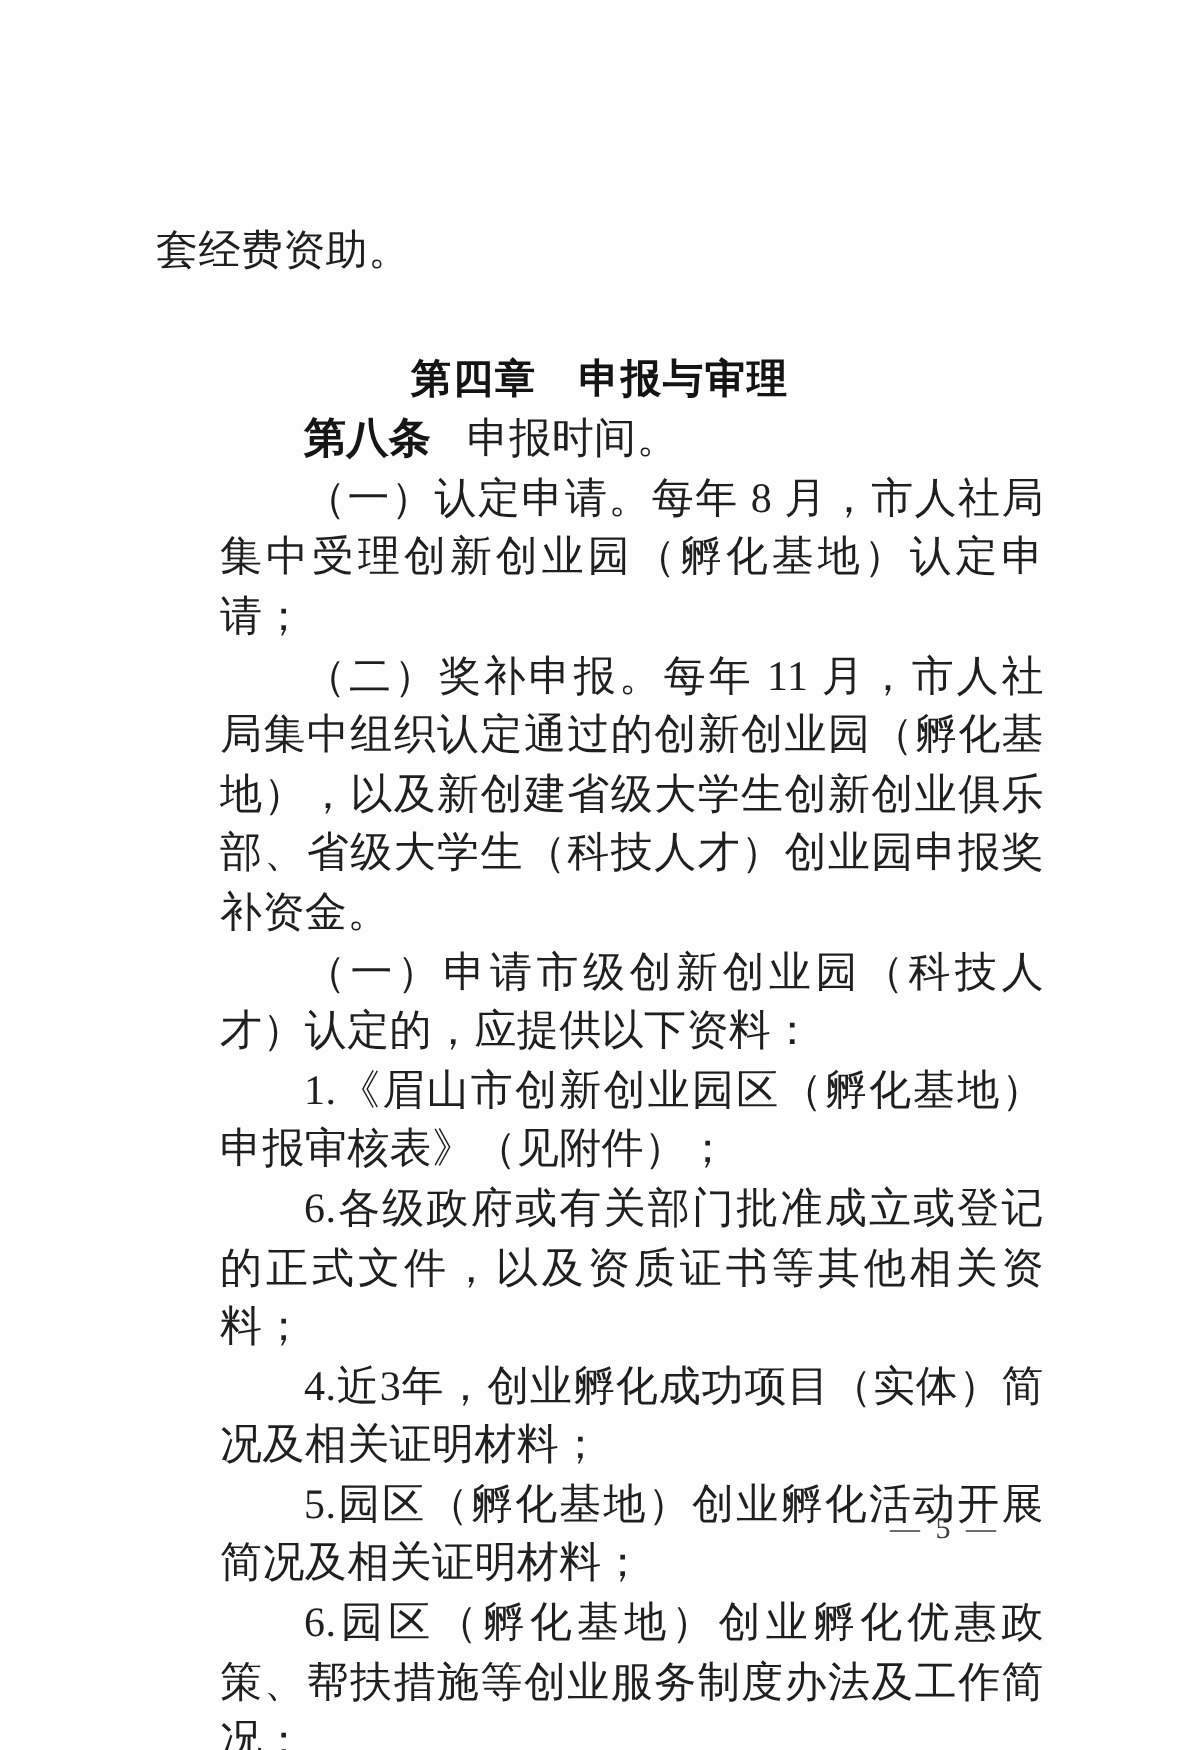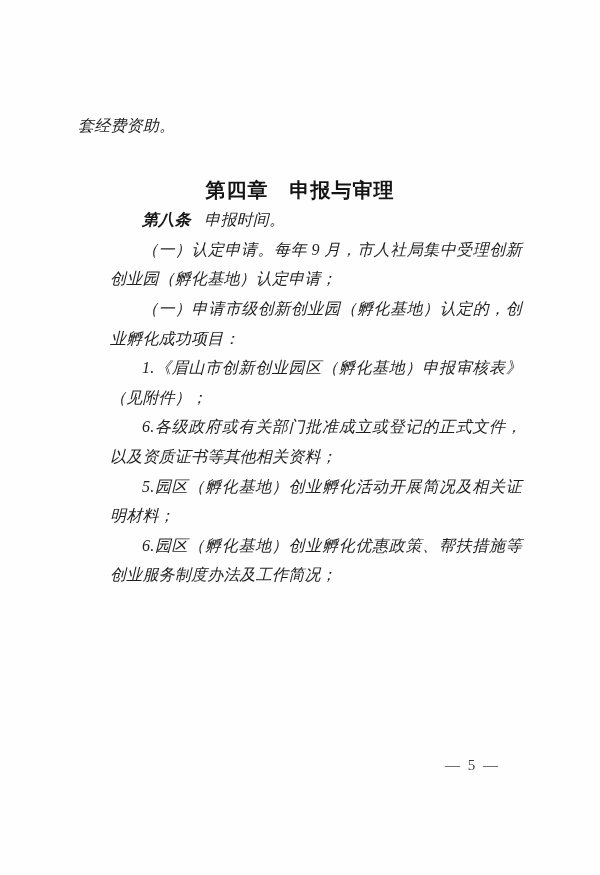--- a/index.html
+++ b/index.html
@@ -18,25 +18,24 @@
     color: #1f1f1f;
   }
   .content {
     position: absolute;
     left: 78px;
     top: 111px;
     width: 444px;
   }
   .para {
     margin: 0;
-    font-size: 16px;
+    font-size: 21px;
     line-height: 29.6px;
     text-align: justify;
     letter-spacing: 0.2px;
-    font-style: italic;
   }
   .indent {
     text-indent: 2em;
     margin-left: 32px;
   }
   .chapter-heading {
     margin: 35px 0 0 0;
     font-size: 20px;
     line-height: 29.6px;
     text-align: center;
@@ -67,31 +66,33 @@
 
 <div class="page">
   <div class="content">
 
     <p class="para">套经费资助。</p>
 
     <p class="chapter-heading">第四章　申报与审理</p>
 
     <p class="para indent"><span class="article-label">第八条</span><span>申报时间。</span></p>
 
-    <p class="para indent">（一）认定申请。每年 9 月，市人社局集中受理创新创业园（孵化基地）认定申请；</p>
+    <p class="para indent">（一）认定申请。每年 8 月，市人社局集中受理创新创业园（孵化基地）认定申请；</p>
+
+    <p class="para indent">（二）奖补申报。每年 11 月，市人社局集中组织认定通过的创新创业园（孵化基地），以及新创建省级大学生创新创业俱乐部、省级大学生（科技人才）创业园申报奖补资金。</p>
 
 
-
-    <p class="para indent">（一）申请市级创新创业园（孵化基地）认定的，创业孵化成功项目：</p>
+    <p class="para indent">（一）申请市级创新创业园（科技人才）认定的，应提供以下资料：</p>
 
     <p class="para indent">1.《眉山市创新创业园区（孵化基地）申报审核表》（见附件）；</p>
 
     <p class="para indent">6.各级政府或有关部门批准成立或登记的正式文件，以及资质证书等其他相关资料；</p>
 
 
+    <p class="para indent">4.近3年，创业孵化成功项目（实体）简况及相关证明材料；</p>
 
     <p class="para indent">5.园区（孵化基地）创业孵化活动开展简况及相关证明材料；</p>
 
     <p class="para indent">6.园区（孵化基地）创业孵化优惠政策、帮扶措施等创业服务制度办法及工作简况；</p>
 
   </div>
 
   <div class="page-number">— 5 —</div>
 </div>
 

